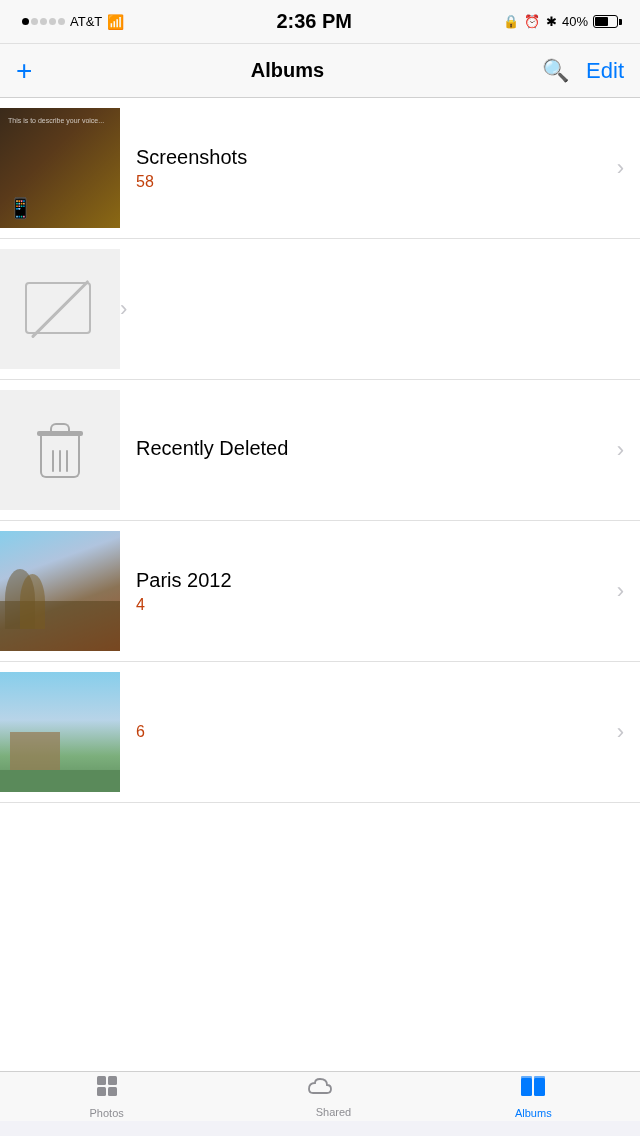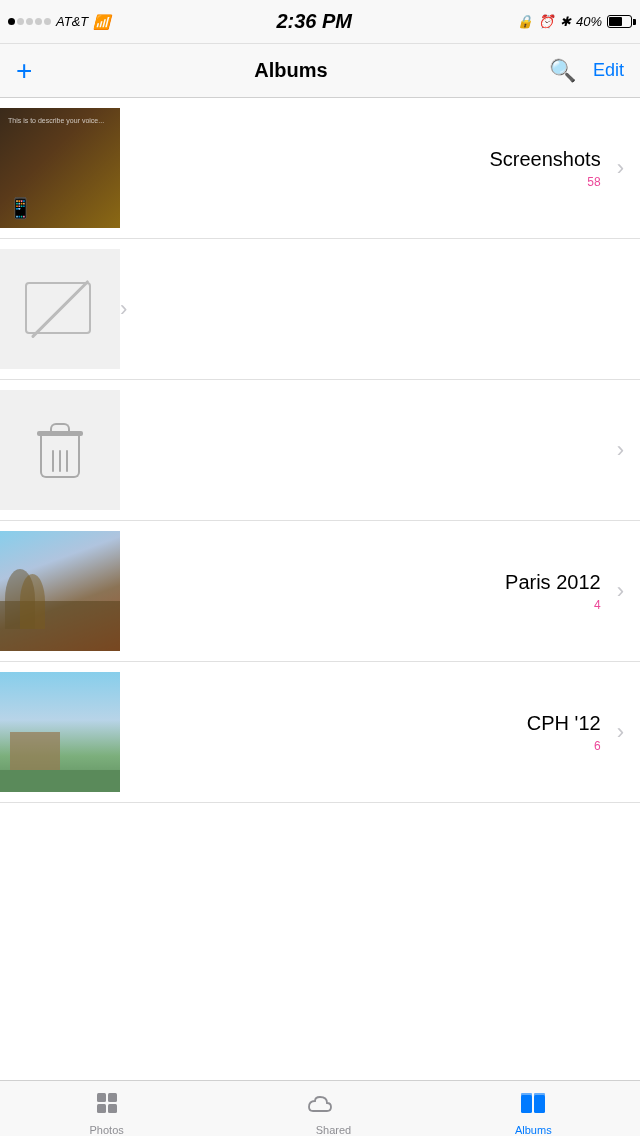--- a/index.html
+++ b/index.html
@@ -13,23 +13,22 @@
       position: relative;
     }
 
     
     .status-bar {
       height: 44px;
       background: #f8f8f8;
       display: flex;
       align-items: center;
       justify-content: space-between;
-      padding: 0 8px;
+      padding: 0 22px;
       border-bottom: 1px solid #e0e0e0;
-      font-style: italic;
     }
     .status-left {
       display: flex;
       align-items: center;
       gap: 5px;
       font-size: 13px;
       font-weight: 500;
     }
     .signal-dots {
       display: flex; gap: 2px; align-items: center;
@@ -221,51 +220,50 @@
     .cph-building {
       position: absolute; bottom: 20px; left: 10px;
       width: 50px; height: 40px;
       background: rgba(150,120,80,0.7);
     }
 
     
     .album-info {
       flex: 1;
       padding: 0 16px;
-      text-align: right;
     }
     .album-name {
       font-size: 20px;
       color: #000;
       font-weight: 400;
       margin-bottom: 4px;
     }
     .album-count {
-      font-size: 12px;
-      color: #ec4899;
+      font-size: 16px;
+      color: #c2410c;
     }
 
     
     .chevron {
       color: #c7c7cc;
       font-size: 22px;
       padding-right: 16px;
       font-weight: 300;
     }
 
     
     .tab-bar {
       position: absolute;
-      bottom: 0;
+      bottom: 15px;
       left: 0; right: 0;
-      height: 56px;
+      height: 50px;
       background: #f8f8f8;
       border-top: 1px solid #d0d0d0;
       display: flex;
-      align-items: flex-end;
+      align-items: center;
     }
     .tab-item {
       flex: 1;
       display: flex;
       flex-direction: column;
       align-items: center;
       justify-content: center;
       gap: 3px;
       cursor: pointer;
     }
@@ -307,21 +305,21 @@
       </div>
     </div>
   </div>
 </div>
 
 <div class="nav-bar">
   <span class="nav-plus">+</span>
   <span class="nav-title">Albums</span>
   <div class="nav-right">
     <span class="nav-search">🔍</span>
-    <span class="nav-edit" style="color:#007aff;font-size:18px;">Edit</span>
+    <span class="nav-edit" style="color:#007aff;font-size:22px;">Edit</span>
   </div>
 </div>
 
 <div class="content">
 
   <div class="album-row">
     <div class="album-thumb">
       <div class="album-thumb-inner thumb-screenshots">
         <div class="text-overlay">This is to describe your voice...</div>
         <span class="phone-icon">📱</span>
@@ -356,20 +354,21 @@
           <div class="trash-body"></div>
           <div class="trash-lines">
             <div class="trash-line"></div>
             <div class="trash-line"></div>
             <div class="trash-line"></div>
           </div>
         </div>
       </div>
     </div>
     <div class="album-info">
+      <div class="album-name">Recently Deleted</div>
     </div>
     <span class="chevron">›</span>
   </div>
 
   <div class="album-row">
     <div class="album-thumb">
       <div class="album-thumb-inner thumb-paris">
         <div class="paris-people"></div>
         <div style="position:absolute;bottom:22px;left:5px;width:30px;height:60px;background:rgba(100,80,40,0.5);border-radius:50% 50% 0 0;"></div>
         <div style="position:absolute;bottom:22px;left:20px;width:25px;height:55px;background:rgba(120,90,30,0.5);border-radius:50% 50% 0 0;"></div>
@@ -383,21 +382,20 @@
   </div>
 
   <div class="album-row">
     <div class="album-thumb">
       <div class="album-thumb-inner thumb-cph">
         <div class="cph-building"></div>
         <div style="position:absolute;bottom:0;left:0;right:0;height:22px;background:#5a8a5a;"></div>
       </div>
     </div>
     <div class="album-info">
-      <div class="album-name">CPH '12</div>
       <div class="album-count">6</div>
     </div>
     <span class="chevron">›</span>
   </div>
 
 </div>
 
 <div class="tab-bar">
 
   <div class="tab-item">

